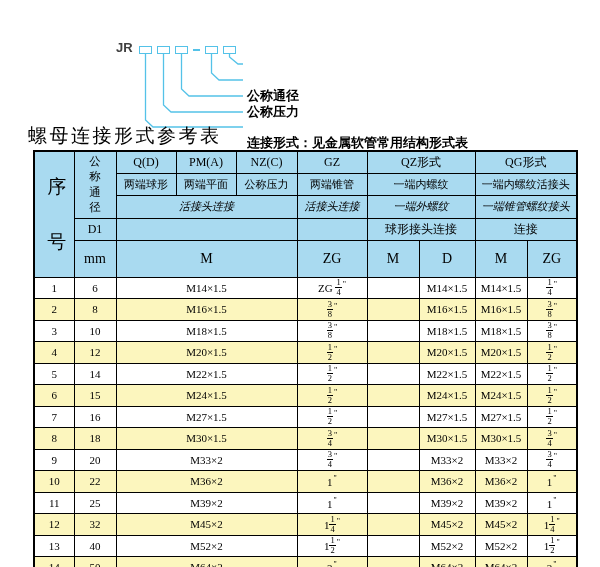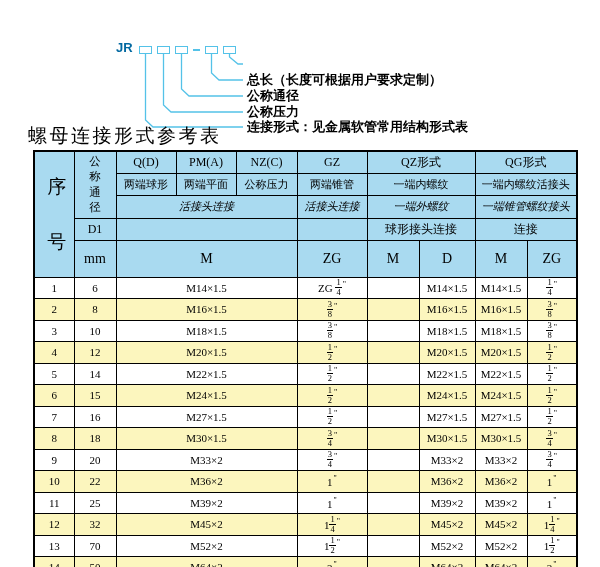--- a/index.html
+++ b/index.html
@@ -5,21 +5,21 @@
   * { margin:0; padding:0; box-sizing:border-box; }
   html,body { width:600px; height:567px; background:#ffffff; overflow:hidden; position:relative;
     font-family:"Liberation Serif","DejaVu Serif",serif; color:#000; }
 
   
   .diagram { position:absolute; left:0; top:0; width:600px; height:145px; }
   .diagram-heading { position:absolute; left:113px; top:20px; font-size:14px; font-weight:bold;
     font-family:"Liberation Sans","DejaVu Sans",sans-serif; letter-spacing:1px; }
   .diagram-heading .star { color:#2fa9da; margin-right:1px; }
   .code-prefix { position:absolute; left:116px; top:40px; font-size:13px; font-weight:bold;
-    color:#0369a1; font-family:"Liberation Sans","DejaVu Sans",sans-serif; }
+    color:#404040; font-family:"Liberation Sans","DejaVu Sans",sans-serif; }
   .code-boxes { position:absolute; left:139px; top:45px; display:flex; gap:5px; align-items:center; height:9px; }
   .code-box { width:13px; height:8px; border:1.2px solid #54c2e8; background:#fff; }
   .code-dash { width:7px; height:2px; background:#54c2e8; }
   .diagram-lines { position:absolute; left:0; top:0; width:600px; height:145px; }
   .diagram-lines polyline { fill:none; stroke:#54c2e8; stroke-width:1.3; }
   .diagram-label { position:absolute; left:247px; height:16px; font-size:13px; font-weight:bold;
     font-family:"Liberation Sans","DejaVu Sans",sans-serif; white-space:nowrap; line-height:16px; }
 
   
   .table-title { position:absolute; left:28px; top:123px; font-size:19px; font-weight:normal;
@@ -67,24 +67,23 @@
   </div>
 
   <svg class="diagram-lines" viewBox="0 0 600 145">
     <polyline points="229.5,54 229.5,57 238,64 243,64"></polyline>
     <polyline points="211.5,54 211.5,73 219,80 243,80"></polyline>
     <polyline points="181.5,54 181.5,89 189,96 243,96"></polyline>
     <polyline points="163.5,54 163.5,105 171,112 243,112"></polyline>
     <polyline points="145.5,54 145.5,120 153,127 243,127"></polyline>
   </svg>
 
-  <div class="diagram-label" style="top:72px;">总长（长度可根据用户要求定制）</div>
   <div class="diagram-label" style="top:88px;">公称通径</div>
   <div class="diagram-label" style="top:104px;">公称压力</div>
-  <div class="diagram-label" style="top:119px;">连接形式：见金属软管常用结构形式表</div>
+  <div class="diagram-label" style="top:135px;">连接形式：见金属软管常用结构形式表</div>
 </div>
 
 <div class="table-title">螺母连接形式参考表</div>
 
 <table class="ref">
   <colgroup>
     <col style="width:40px">
       <col style="width:42px">
     <col style="width:60px">
       <col style="width:60px">
@@ -257,21 +256,21 @@
         <td>32</td>
         <td colspan="3">M45×2</td>
         <td>1<span class="fr"><span class="nu">1</span><span class="de">4</span></span><span class="in">"</span></td>
         <td></td>
         <td>M45×2</td>
         <td>M45×2</td>
         <td>1<span class="fr"><span class="nu">1</span><span class="de">4</span></span><span class="in">"</span></td>
       </tr>
       <tr>
         <td>13</td>
-        <td>70</td>
+        <td>40</td>
         <td colspan="3">M52×2</td>
         <td>1<span class="fr"><span class="nu">1</span><span class="de">2</span></span><span class="in">"</span></td>
         <td></td>
         <td>M52×2</td>
         <td>M52×2</td>
         <td>1<span class="fr"><span class="nu">1</span><span class="de">2</span></span><span class="in">"</span></td>
       </tr>
       <tr class="alt">
         <td>14</td>
         <td>50</td>

